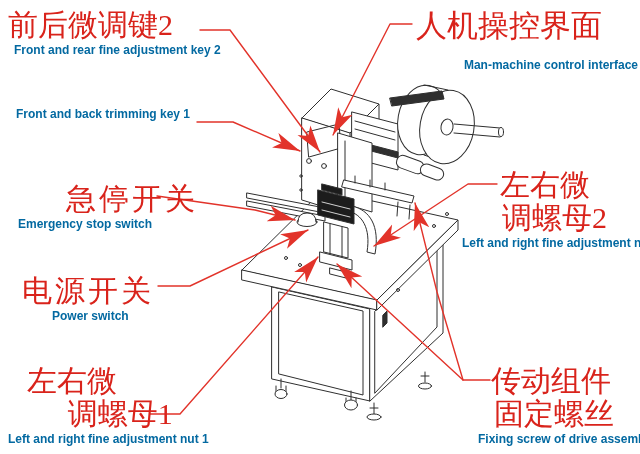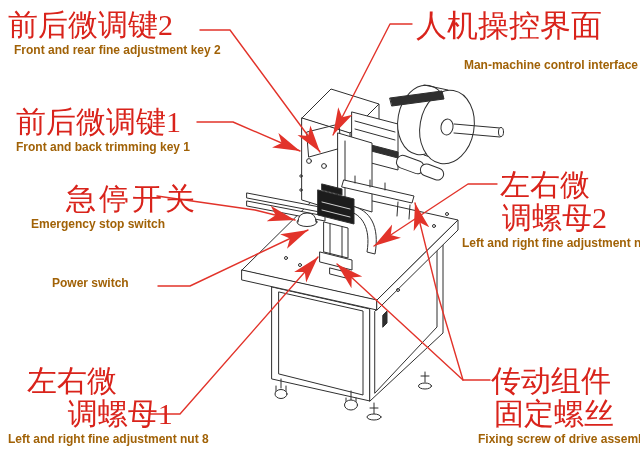--- a/index.html
+++ b/index.html
@@ -8,21 +8,21 @@
     font-family:"Liberation Sans","DejaVu Sans",sans-serif;
   }
   #machine-svg{position:absolute;left:0;top:0;}
   .lbl{position:absolute;color:#d9231b;}
   .cn{
     display:block;font-family:"Liberation Serif","DejaVu Serif",serif;
     font-size:30px;line-height:33px;font-weight:400;white-space:nowrap;
   }
   .en{
     display:block;font-family:"Liberation Sans","DejaVu Sans",sans-serif;
-    font-size:12px;line-height:14px;font-weight:bold;color:#a16207;white-space:nowrap;
+    font-size:12px;line-height:14px;font-weight:bold;color:#0369a1;white-space:nowrap;
     margin-top:2px;
   }
 </style>
 </head>
 <body>
 
 <div id="canvas">
 
   <svg id="machine-svg" width="640" height="454" viewBox="0 0 640 454" stroke-linejoin="round" stroke-linecap="round">
 
@@ -146,37 +146,37 @@
     <span class="cn">前后微调键2</span>
     <span class="en" style="margin-left:6px;">Front and rear fine adjustment key 2</span>
   </div>
 
   <div class="lbl" style="left:416px;top:9px;width:222px;">
     <span class="cn" style="font-size:31px;">人机操控界面</span>
     <span class="en" style="text-align:right;margin-top:16px;">Man-machine control interface</span>
   </div>
 
   <div class="lbl" style="left:16px;top:105px;">
-    <span class="cn">前后微调键1</span>
     <span class="en" style="">Front and back trimming key 1</span>
   </div>
 
   <div class="lbl" style="left:18px;top:182px;">
     <span class="cn" style="letter-spacing:3px;margin-left:48px;">急停开关</span>
-    <span class="en" style="margin-left:13px;">Emergency stop switch</span>
+    <span class="en" style="margin-left:0;">Emergency stop switch</span>
   </div>
 
   <div class="lbl" style="left:22px;top:274px;">
+    <span class="cn" style="letter-spacing:3px;">电源开关</span>
     <span class="en" style="margin-left:30px;">Power switch</span>
   </div>
 
   <div class="lbl" style="left:8px;top:364px;">
     <span class="cn" style="margin-left:19px;">左右微</span>
     <span class="cn" style="margin-left:24px;text-align:center;">调螺母1</span>
-    <span class="en">Left and right fine adjustment nut 8</span>
+    <span class="en">Left and right fine adjustment nut 1</span>
   </div>
 
   <div class="lbl" style="left:462px;top:168px;">
     <span class="cn" style="margin-left:38px;">左右微</span>
     <span class="cn" style="margin-left:40px;">调螺母2</span>
     <span class="en">Left and right fine adjustment nut 2</span>
   </div>
 
   <div class="lbl" style="left:478px;top:364px;">
     <span class="cn" style="margin-left:13px;">传动组件</span>

